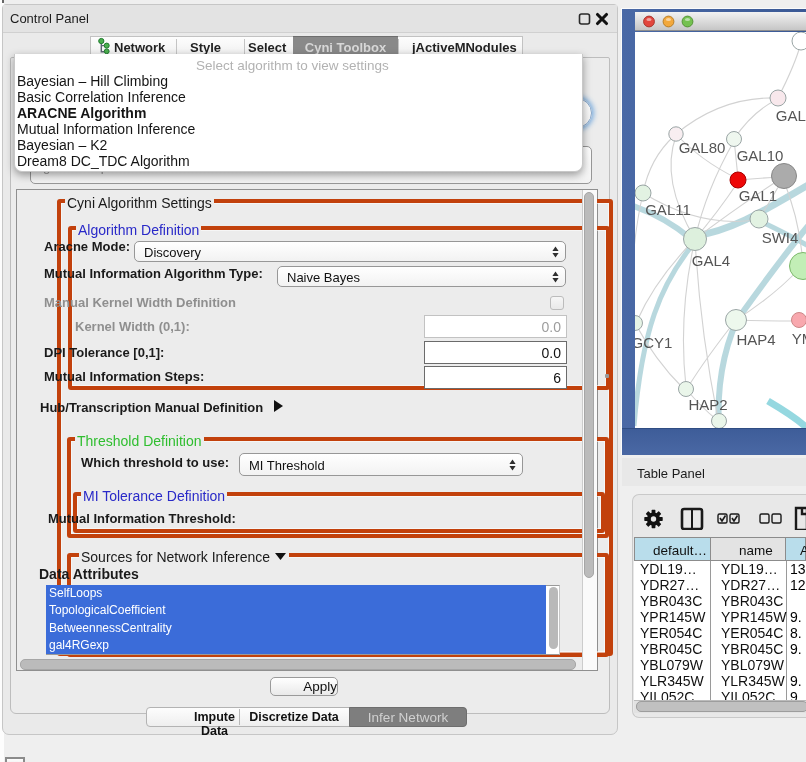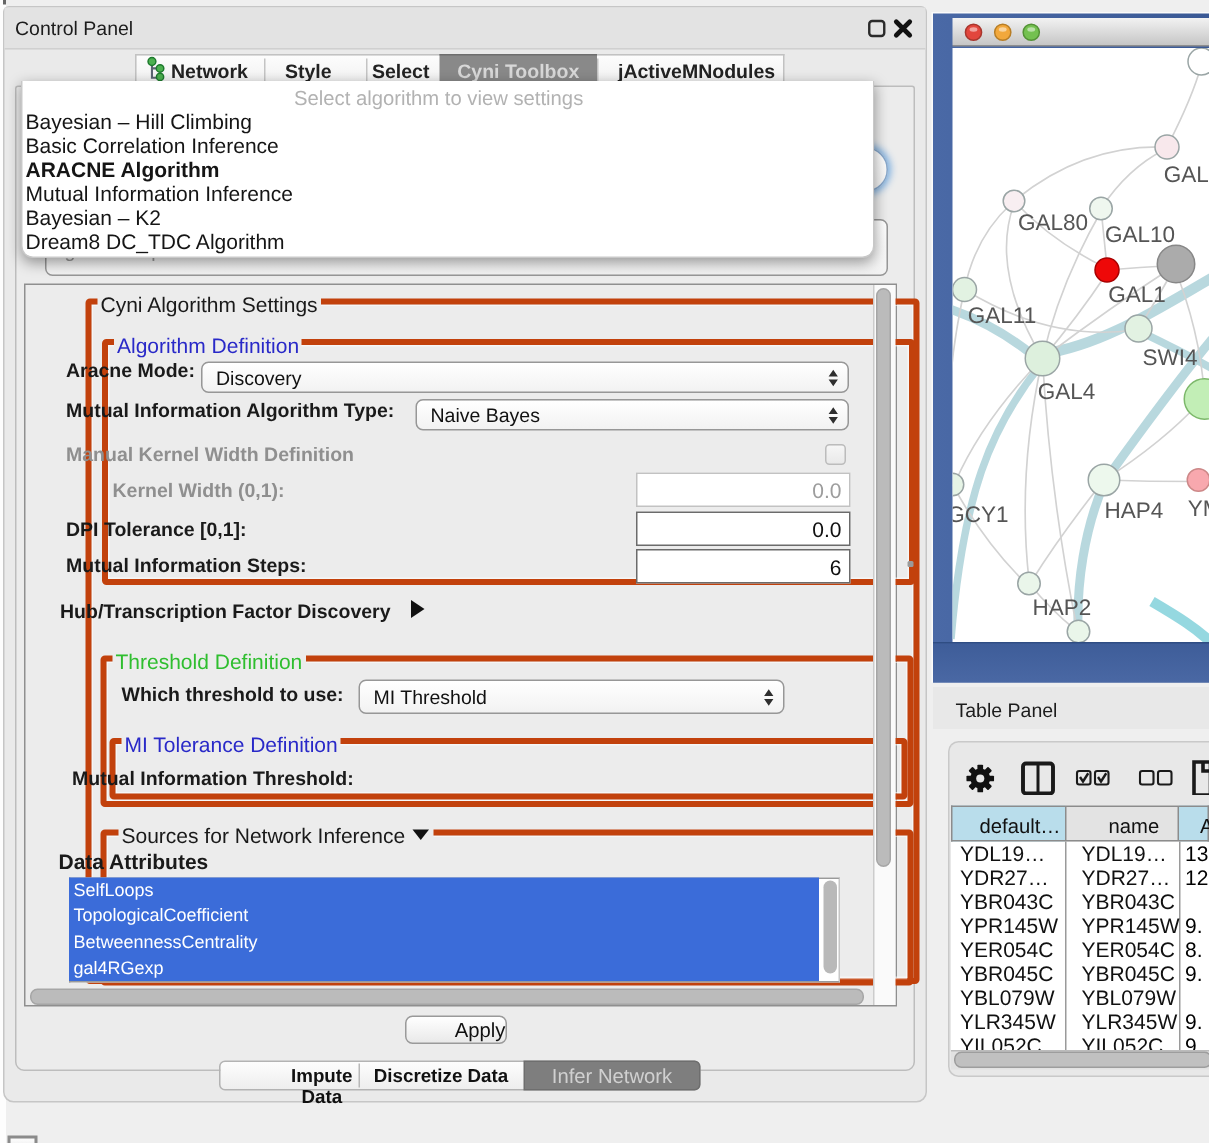--- a/index.html
+++ b/index.html
@@ -96,21 +96,21 @@
 <div class="lbl" style="left:44px;top:345px;">DPI Tolerance [0,1]:</div>
 <div class="fld" style="left:424px;top:341px;width:143px;height:23px;border:1px solid #6b6b6b;">
       <span>0.0</span>
     </div>
 
 <div class="lbl" style="left:44px;top:369px;">Mutual Information Steps:</div>
 <div class="fld" style="left:424px;top:366px;width:143px;height:23px;border:1px solid #6b6b6b;">
       <span>6</span>
     </div>
 
-<div class="lbl" style="left:40px;top:400px;">Hub/Transcription Factor Discovery</div>
+<div class="lbl" style="left:40px;top:400px;">Hub/Transcription Manual Definition</div>
 <svg class="abs" style="left:272px;top:399px;" width="12" height="14" viewBox="0 0 12 14">
       <path d="M2 1 L11 7 L2 13 Z" fill="#111"></path>
     </svg>
 
 <div class="grp" style="left:31px;top:437px;width:542px;height:101px;">
   <span class="gt" style="color:#2fbe2f;">Threshold Definition</span>
 </div>
 <div class="lbl" style="left:81px;top:455px;">Which threshold to use:</div>
 <div class="combo" style="left:239px;top:453px;width:284px;height:23px;">
       <span class="ct">MI Threshold</span>

